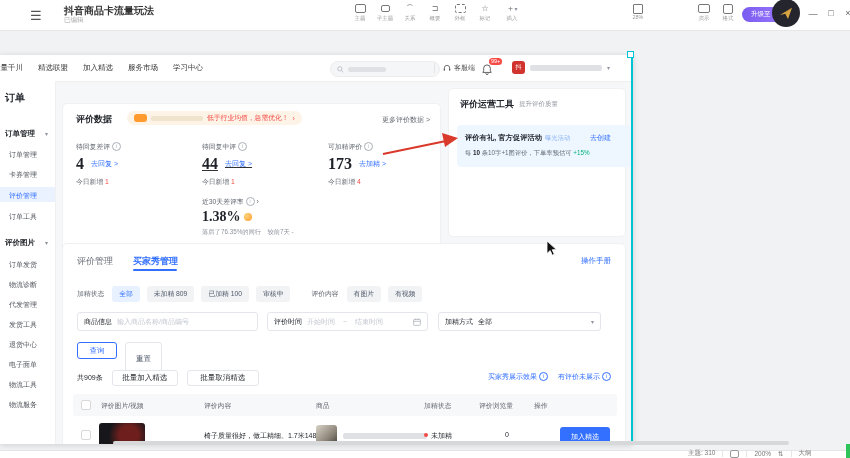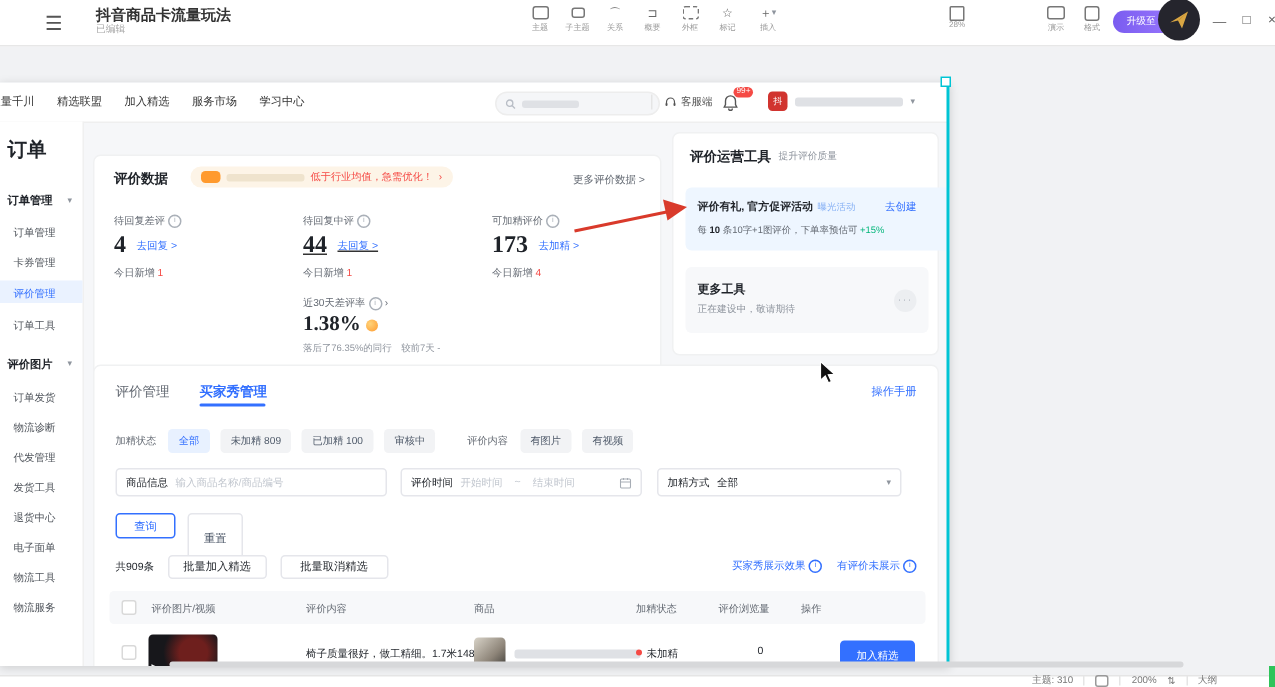--- a/index.html
+++ b/index.html
@@ -33,21 +33,21 @@
   
   .snav{left:0;top:0;width:633px;height:26px;background:#fff;border-bottom:1px solid #efefef;}
   .navitem{font-size:7.5px;color:#333;margin-right:15px;white-space:nowrap;}
   .search{left:330px;top:6px;width:96px;height:14px;background:#f5f6f8;border:1px solid #ededed;border-radius:8px;}
   .blur{background:#dfe1e5;border-radius:2px;}
   .badge{background:#f54a45;color:#fff;font-size:5.5px;border-radius:6px;padding:0 2px;line-height:7px;}
   .avatar{width:13px;height:13px;border-radius:3px;background:#d1342f;color:#fff;font-size:6px;
           display:flex;align-items:center;justify-content:center;}
   
   .sbar{left:0;top:26px;width:55px;height:363px;background:#fff;border-right:1px solid #f0f0f0;}
-  .sb-h{font-size:13px;font-weight:bold;color:#1f2329;text-align:center;}
+  .sb-h{font-size:10px;font-weight:bold;color:#1f2329;text-align:center;}
   .sb-sec{font-size:7.5px;font-weight:bold;color:#1f2329;white-space:nowrap;}
   .sb-it{font-size:7px;color:#51565d;white-space:nowrap;}
   .sb-it.active{color:#3370ff;}
   .sb-pill{left:0;width:55px;height:15px;background:#eaf2ff;}
   
   .card{background:#fff;border:1px solid #f0f1f2;border-radius:5px;box-sizing:border-box;}
   .c-title{font-size:9px;font-weight:bold;color:#1f2329;white-space:nowrap;}
   .link{color:#3370ff;}
   .gray{color:#646a73;}
   .lightgray{color:#8f959e;}
@@ -282,25 +282,20 @@
           <span style="font-size:6.3px;color:#8ab3f5;margin-left:3px;white-space:nowrap;">曝光活动</span>
           <span class="link" style="font-size:7px;margin-left:auto;white-space:nowrap;">去创建</span>
         </div>
         <div class="abs" style="left:8px;top:24px;font-size:6.3px;color:#646a73;white-space:nowrap;">
           <span>每</span>
           <b style="color:#1f2329;">10</b>
           <span>条10字+1图评价，下单率预估可</span>
           <span class="green">+15%</span>
         </div>
       </div>
-      <div class="abs morebox" style="left:8px;top:89px;width:162px;height:44px;">
-        <div class="abs" style="left:8px;top:9px;font-size:8px;font-weight:bold;color:#1f2329;">更多工具</div>
-        <div class="abs lightgray" style="left:8px;top:24px;font-size:6.5px;white-space:nowrap;">正在建设中，敬请期待</div>
-        <div class="abs dots" style="right:8px;top:15px;">···</div>
-      </div>
     </div>
 
     <div class="abs card" style="left:62px;top:188px;width:564px;height:210px;">
       <div class="abs" style="left:14px;top:11px;font-size:9px;color:#646a73;">评价管理</div>
       <div class="abs" style="left:70px;top:11px;font-size:9px;font-weight:bold;color:#3370ff;">买家秀管理</div>
       <div class="abs" style="left:70px;top:25px;width:44px;height:2px;background:#3370ff;border-radius:1px;"></div>
       <div class="abs link" style="right:14px;top:12px;font-size:7.5px;">操作手册</div>
 
       <div class="abs flex" style="left:14px;top:42px;">
         <span class="metlabel" style="margin-right:8px;">加精状态</span>

